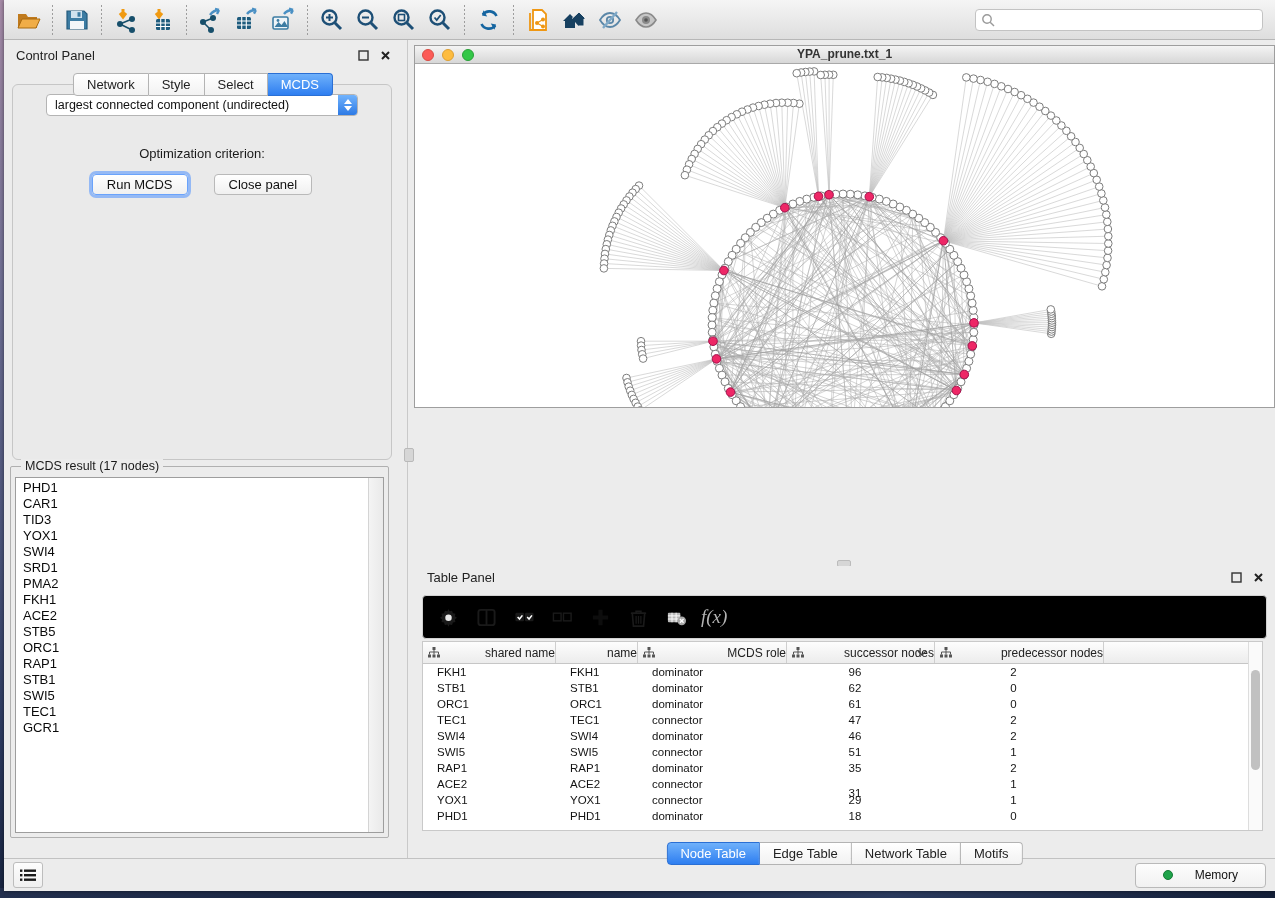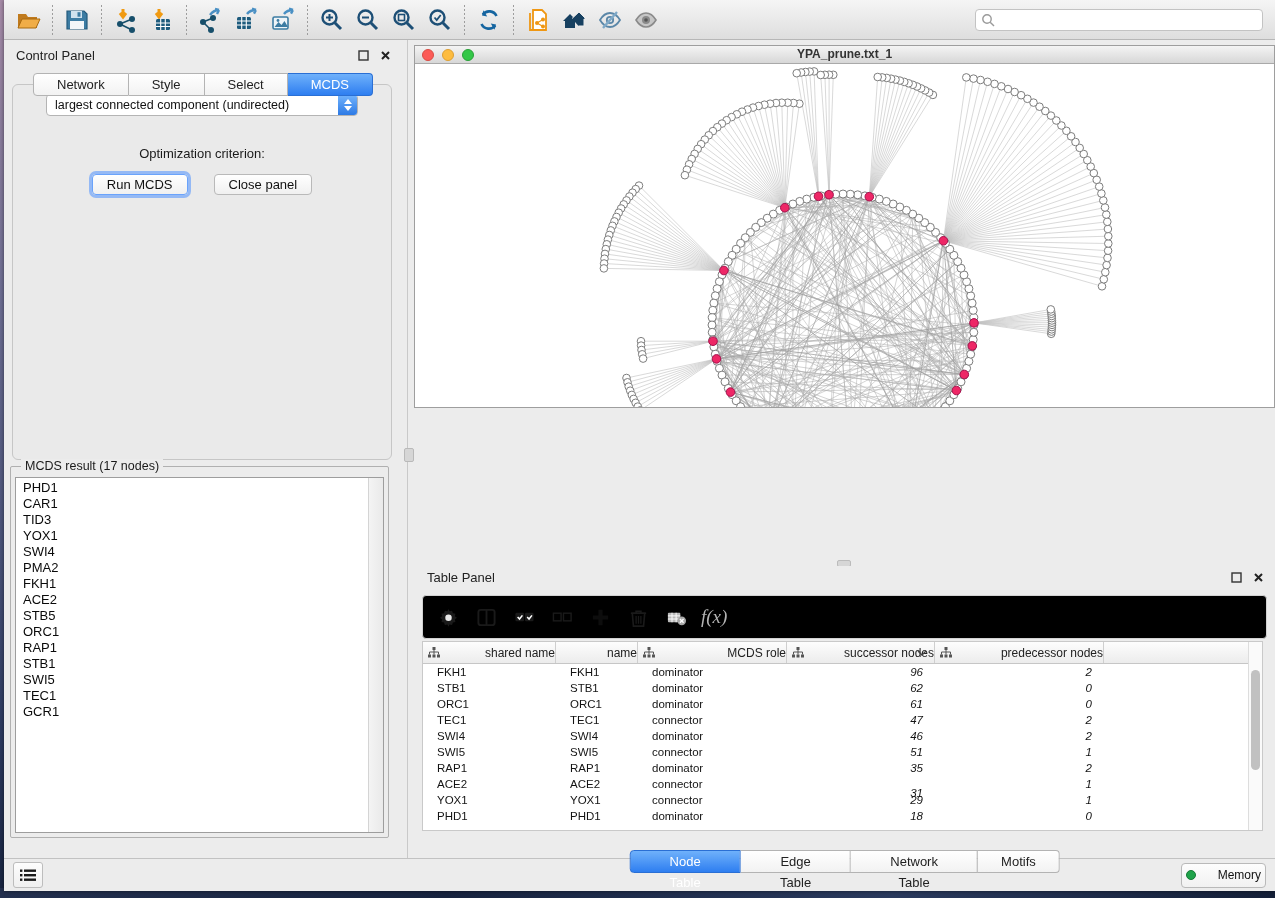--- a/index.html
+++ b/index.html
@@ -28,21 +28,21 @@
   
   .panel-head{display:flex;align-items:center;font-size:13px;color:#222;}
   .panel-head .ph-title{flex:1;}
   .winbtn{width:14px;height:14px;display:flex;align-items:center;justify-content:center;margin-left:8px;}
   .winbtn svg{width:11px;height:11px;}
 
   
   #control-panel{position:absolute;left:0;top:40px;width:398px;bottom:33px;background:#ececec;}
   #control-panel .panel-head{position:absolute;left:12px;right:10px;top:8px;}
   .segbar{display:flex;position:absolute;z-index:2;}
-  .seg{height:21px;line-height:21px;padding:0 23px;font-size:13px;color:#222;background:linear-gradient(#ffffff,#f2f2f2);
+  .seg{height:21px;line-height:21px;padding:0 13px;font-size:13px;color:#222;background:linear-gradient(#ffffff,#f2f2f2);
     border:1px solid #b3b3b3;border-left:none;cursor:default;}
   .seg:first-child{border-left:1px solid #b3b3b3;border-radius:4px 0 0 4px;}
   .seg:last-child{border-radius:0 4px 4px 0;}
   .seg.active{background:linear-gradient(#6fb1fb,#2e7ef0);color:#fff;border-color:#2a6fd4;}
   #cp-tabs{left:50%;transform:translateX(-50%);top:33px;}
   #cp-subpanel{position:absolute;left:8px;right:10px;top:44px;height:374px;
     background:#eaeaea;border:1px solid #c6c6c6;border-radius:6px;}
   #opt-label{margin-top:30px;text-align:center;font-size:13px;color:#1a1a1a;}
   #opt-select{margin:9px auto 0 auto;width:312px;height:22px;background:#fff;border:1px solid #b4b4b4;border-radius:4px;
     display:flex;align-items:center;box-sizing:border-box;}
@@ -85,32 +85,32 @@
   #node-table{position:absolute;left:8px;right:12px;top:75px;height:190px;background:#fff;border:1px solid #c9c9c9;box-sizing:border-box;overflow:hidden;}
   #table-header{display:flex;height:21px;background:linear-gradient(#fdfdfd,#ececec);border-bottom:1px solid #c6c6c6;}
   .th{position:relative;display:flex;align-items:center;justify-content:flex-end;border-right:1px solid #cfcfcf;box-sizing:border-box;
       font-size:12px;color:#222;flex:0 0 auto;}
   .th .treeic{position:absolute;left:5px;width:12px;height:11px;}
   .th .treeic rect{fill:#555;}
   .th .sortic{position:absolute;right:7px;width:10px;height:6px;}
   .th-fill{flex:1;border-right:none;}
   .tr{display:flex;height:16px;align-items:center;}
   .td{flex:0 0 auto;font-size:11.5px;color:#141414;padding-left:14px;box-sizing:border-box;white-space:nowrap;overflow:hidden;}
-  .td.num{text-align:right;padding-left:0;padding-right:12px;font-style:italic;}
+  .td.num{text-align:center;padding-left:0;padding-right:12px;}
   #table-scroll{position:absolute;right:0;top:0;bottom:0;width:13px;background:#fafafa;border-left:1px solid #ddd;}
   #table-scroll .thumb{position:absolute;left:1.5px;width:9px;top:28px;height:100px;background:#c1c1c1;border-radius:5px;}
-  #table-tabs{position:absolute;left:50%;transform:translateX(-50%);top:284px;text-align:center;}
+  #table-tabs{position:absolute;left:50%;transform:translateX(-50%);top:276px;text-align:center;}
 
   
   #status-bar{position:absolute;left:0;right:0;bottom:0;height:33px;background:#ececec;border-top:1px solid #c2c2c2;
     display:flex;align-items:center;padding:0 9px;box-sizing:border-box;}
   #console-button{width:28px;height:24px;background:linear-gradient(#fdfdfd,#f0f0f0);border:1px solid #bdbdbd;border-radius:3px;
     display:flex;align-items:center;justify-content:center;}
   #memory-button{margin-left:auto;height:23px;background:linear-gradient(#fdfdfd,#f1f1f1);border:1px solid #b9b9b9;border-radius:4px;
-    display:flex;align-items:center;gap:22px;padding:0 4px;font-size:12px;color:#111;}
+    display:flex;align-items:center;gap:22px;padding:0 27px;font-size:12px;color:#111;}
   #memory-dot{width:10px;height:10px;border-radius:50%;background:#1fa34a;border:1px solid #157a36;box-sizing:border-box;}
 </style>
 </head>
 <body>
 
 <div id="wallpaper-bottom"></div>
 
 <div id="app">
 
   <div id="toolbar">
@@ -295,20 +295,21 @@
     </div>
     <div id="mcds-group">
       <span id="mcds-legend">MCDS result (17 nodes)</span>
       <div id="mcds-list">
         <div class="items">
             <div class="li">PHD1</div>
             <div class="li">CAR1</div>
             <div class="li">TID3</div>
             <div class="li">YOX1</div>
             <div class="li">SWI4</div>
+            <div class="li">SRD1</div>
             <div class="li">PMA2</div>
             <div class="li">FKH1</div>
             <div class="li">ACE2</div>
             <div class="li">STB5</div>
             <div class="li">ORC1</div>
             <div class="li">RAP1</div>
             <div class="li">STB1</div>
             <div class="li">SWI5</div>
             <div class="li">TEC1</div>
             <div class="li">GCR1</div>

